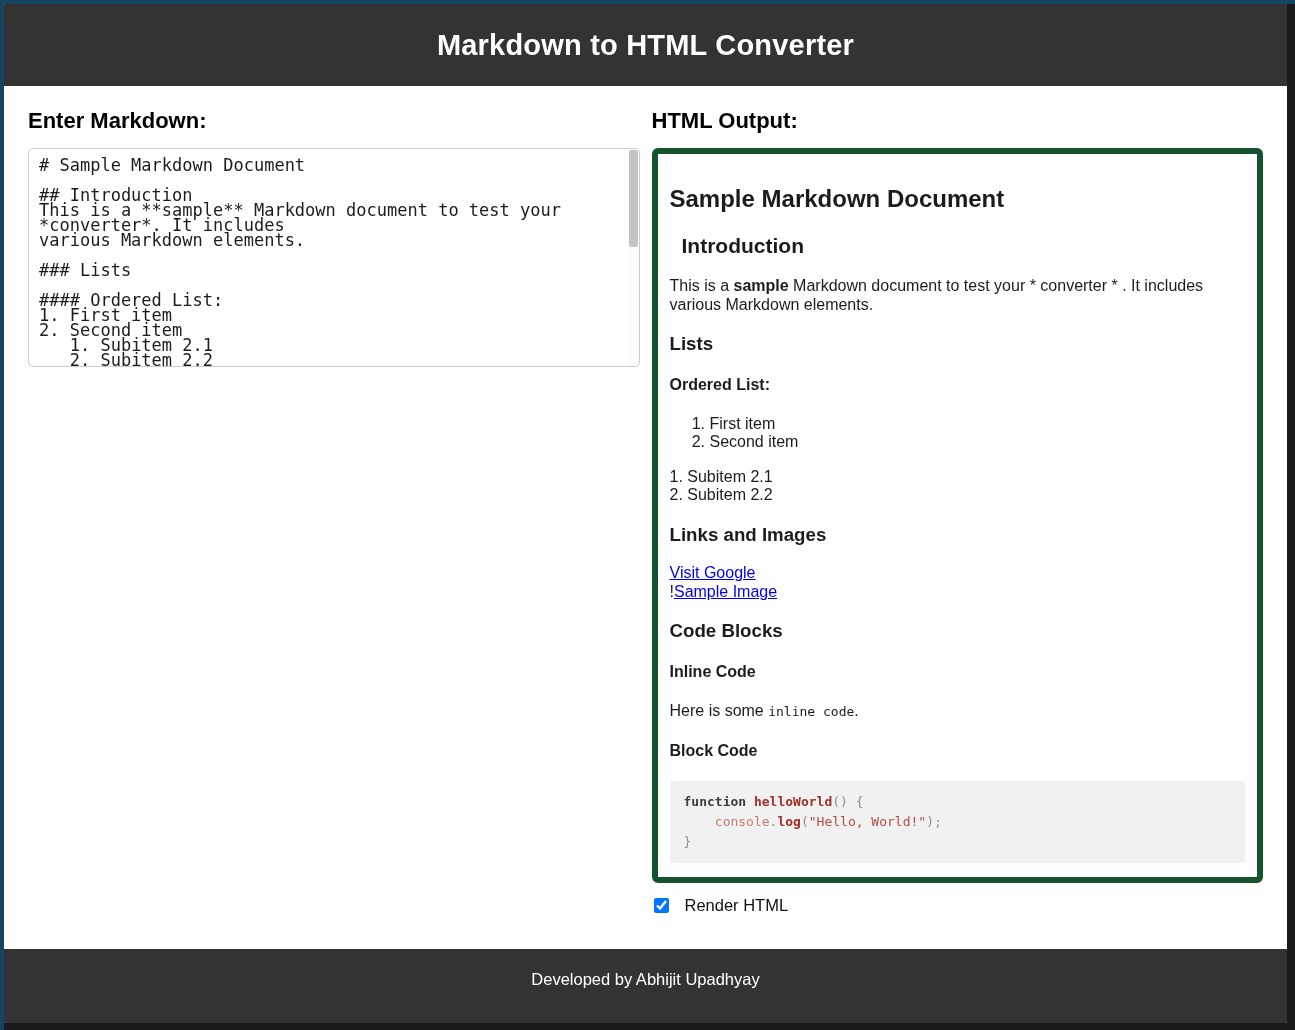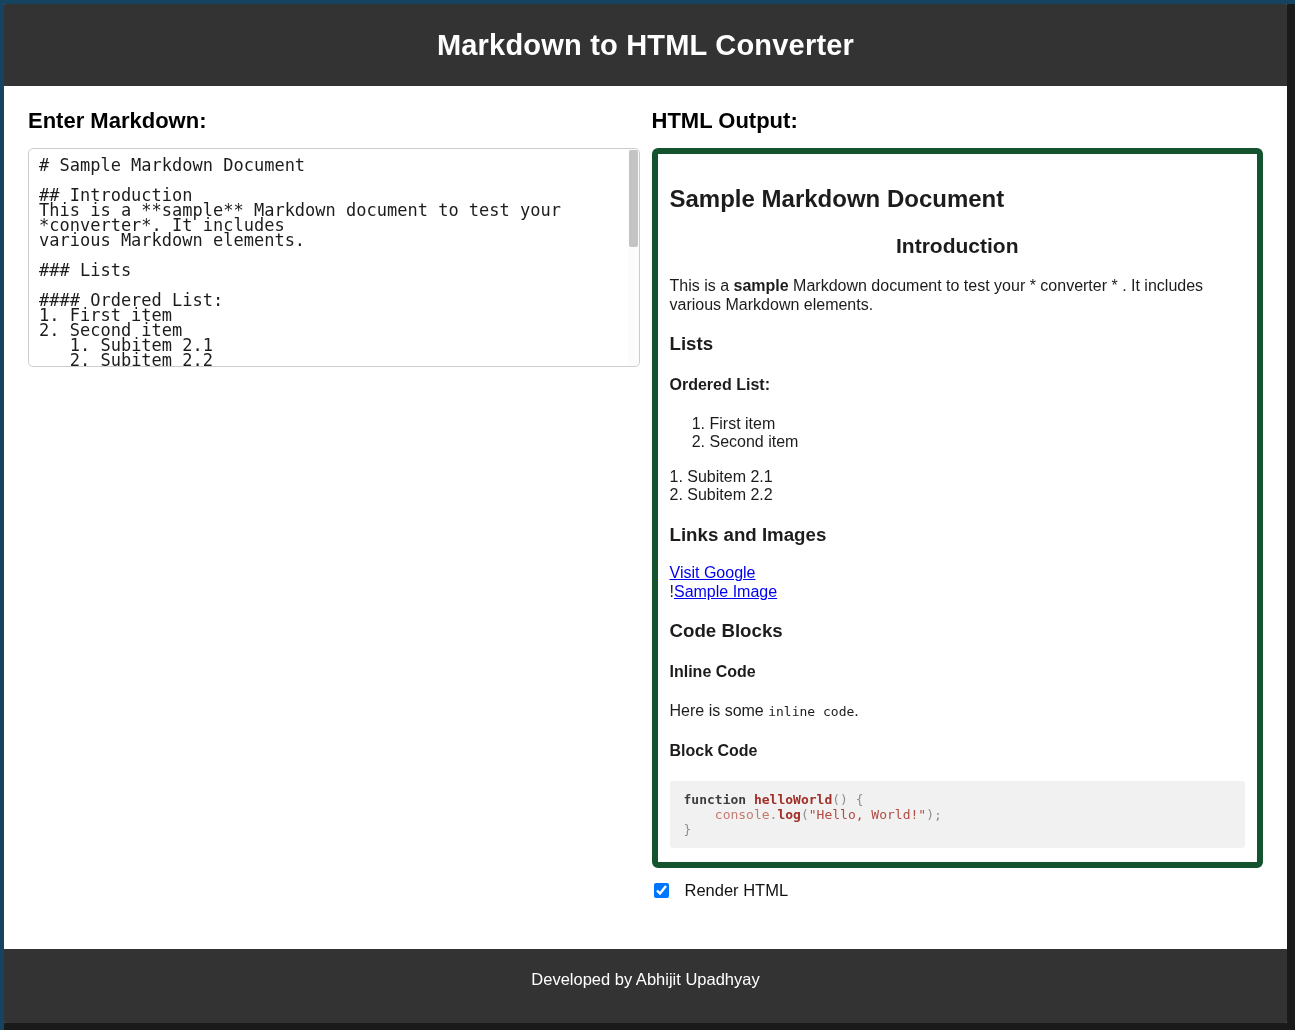--- a/index.html
+++ b/index.html
@@ -89,38 +89,38 @@
   }
   
   .output-box {
     border: 6px solid #14532d;
     border-radius: 6px;
     padding: 10px 12px 14px;
     color: #1c1c1c;
     font-size: 16px;
   }
   .output-box h1 { font-size: 24px;   margin: 21px 0; font-weight: bold; }
-  .output-box h2 { font-size: 21px;   margin: 19px 0; font-weight: bold; text-align: center; }
+  .output-box h2 { font-size: 21px;   margin: 19px 12px; font-weight: bold; }
   .output-box h3 { font-size: 18.7px; margin: 18.7px 0; font-weight: bold; }
   .output-box h4 { font-size: 16px;   margin: 21px 0; font-weight: bold; }
   .output-box p  { margin: 0 0; line-height: 1.16; }
   .output-box ol { margin: 16px 0; padding-left: 40px; line-height: 1.16; }
   .output-box a  { color: #0000ee; text-decoration: underline; }
   .output-box code {
     font-family: "DejaVu Sans Mono", "Liberation Mono", monospace;
     font-size: 13px;
   }
   .output-box pre {
     margin: 16px 0 0;
     background: #f1f1f1;
     border-radius: 3px;
     padding: 11px 14px;
     font-family: "DejaVu Sans Mono", "Liberation Mono", monospace;
     font-size: 13px;
-    line-height: 15px;
+    line-height: 20px;
     color: #8f8f8f;
     overflow: auto;
   }
   .tok-kw  { color: #3d3d3d; font-weight: bold; }
   .tok-fn  { color: #a03028; font-weight: bold; }
   .tok-bi  { color: #c57a72; }
   .tok-str { color: #b24b43; }
   .tok-pu  { color: #8f8f8f; }
   .tok-pl  { color: #8f8f8f; }
   

